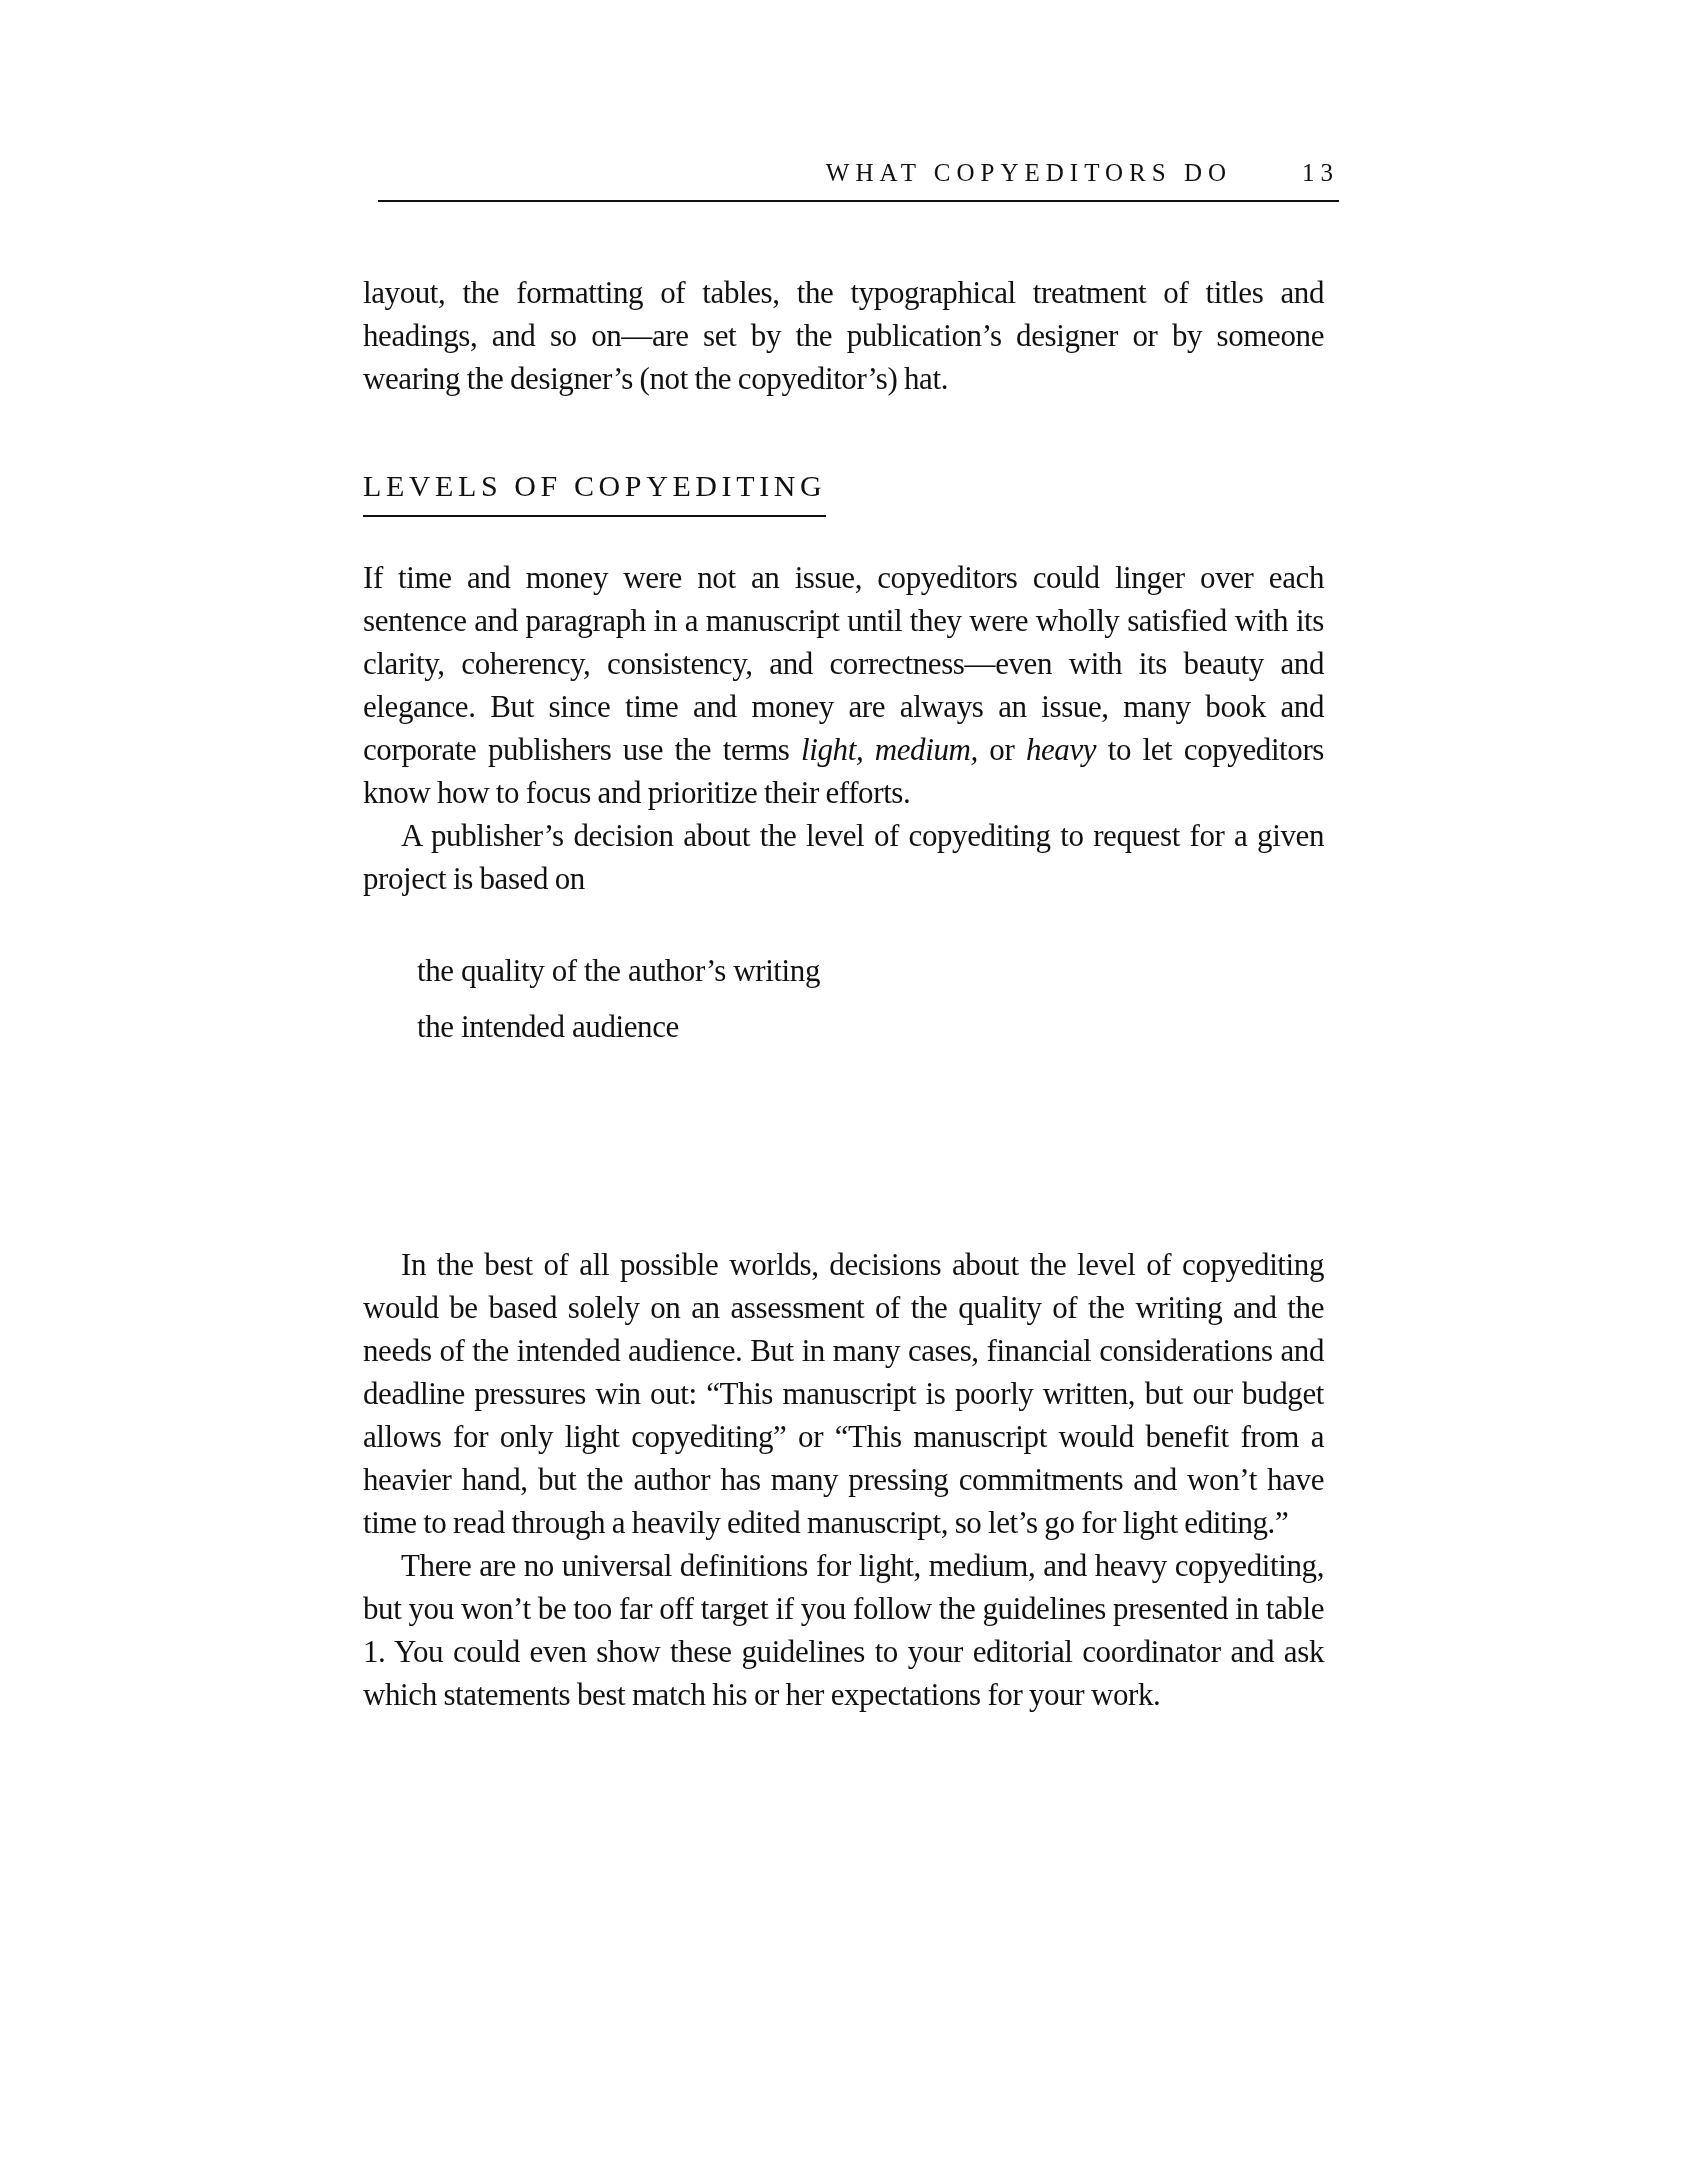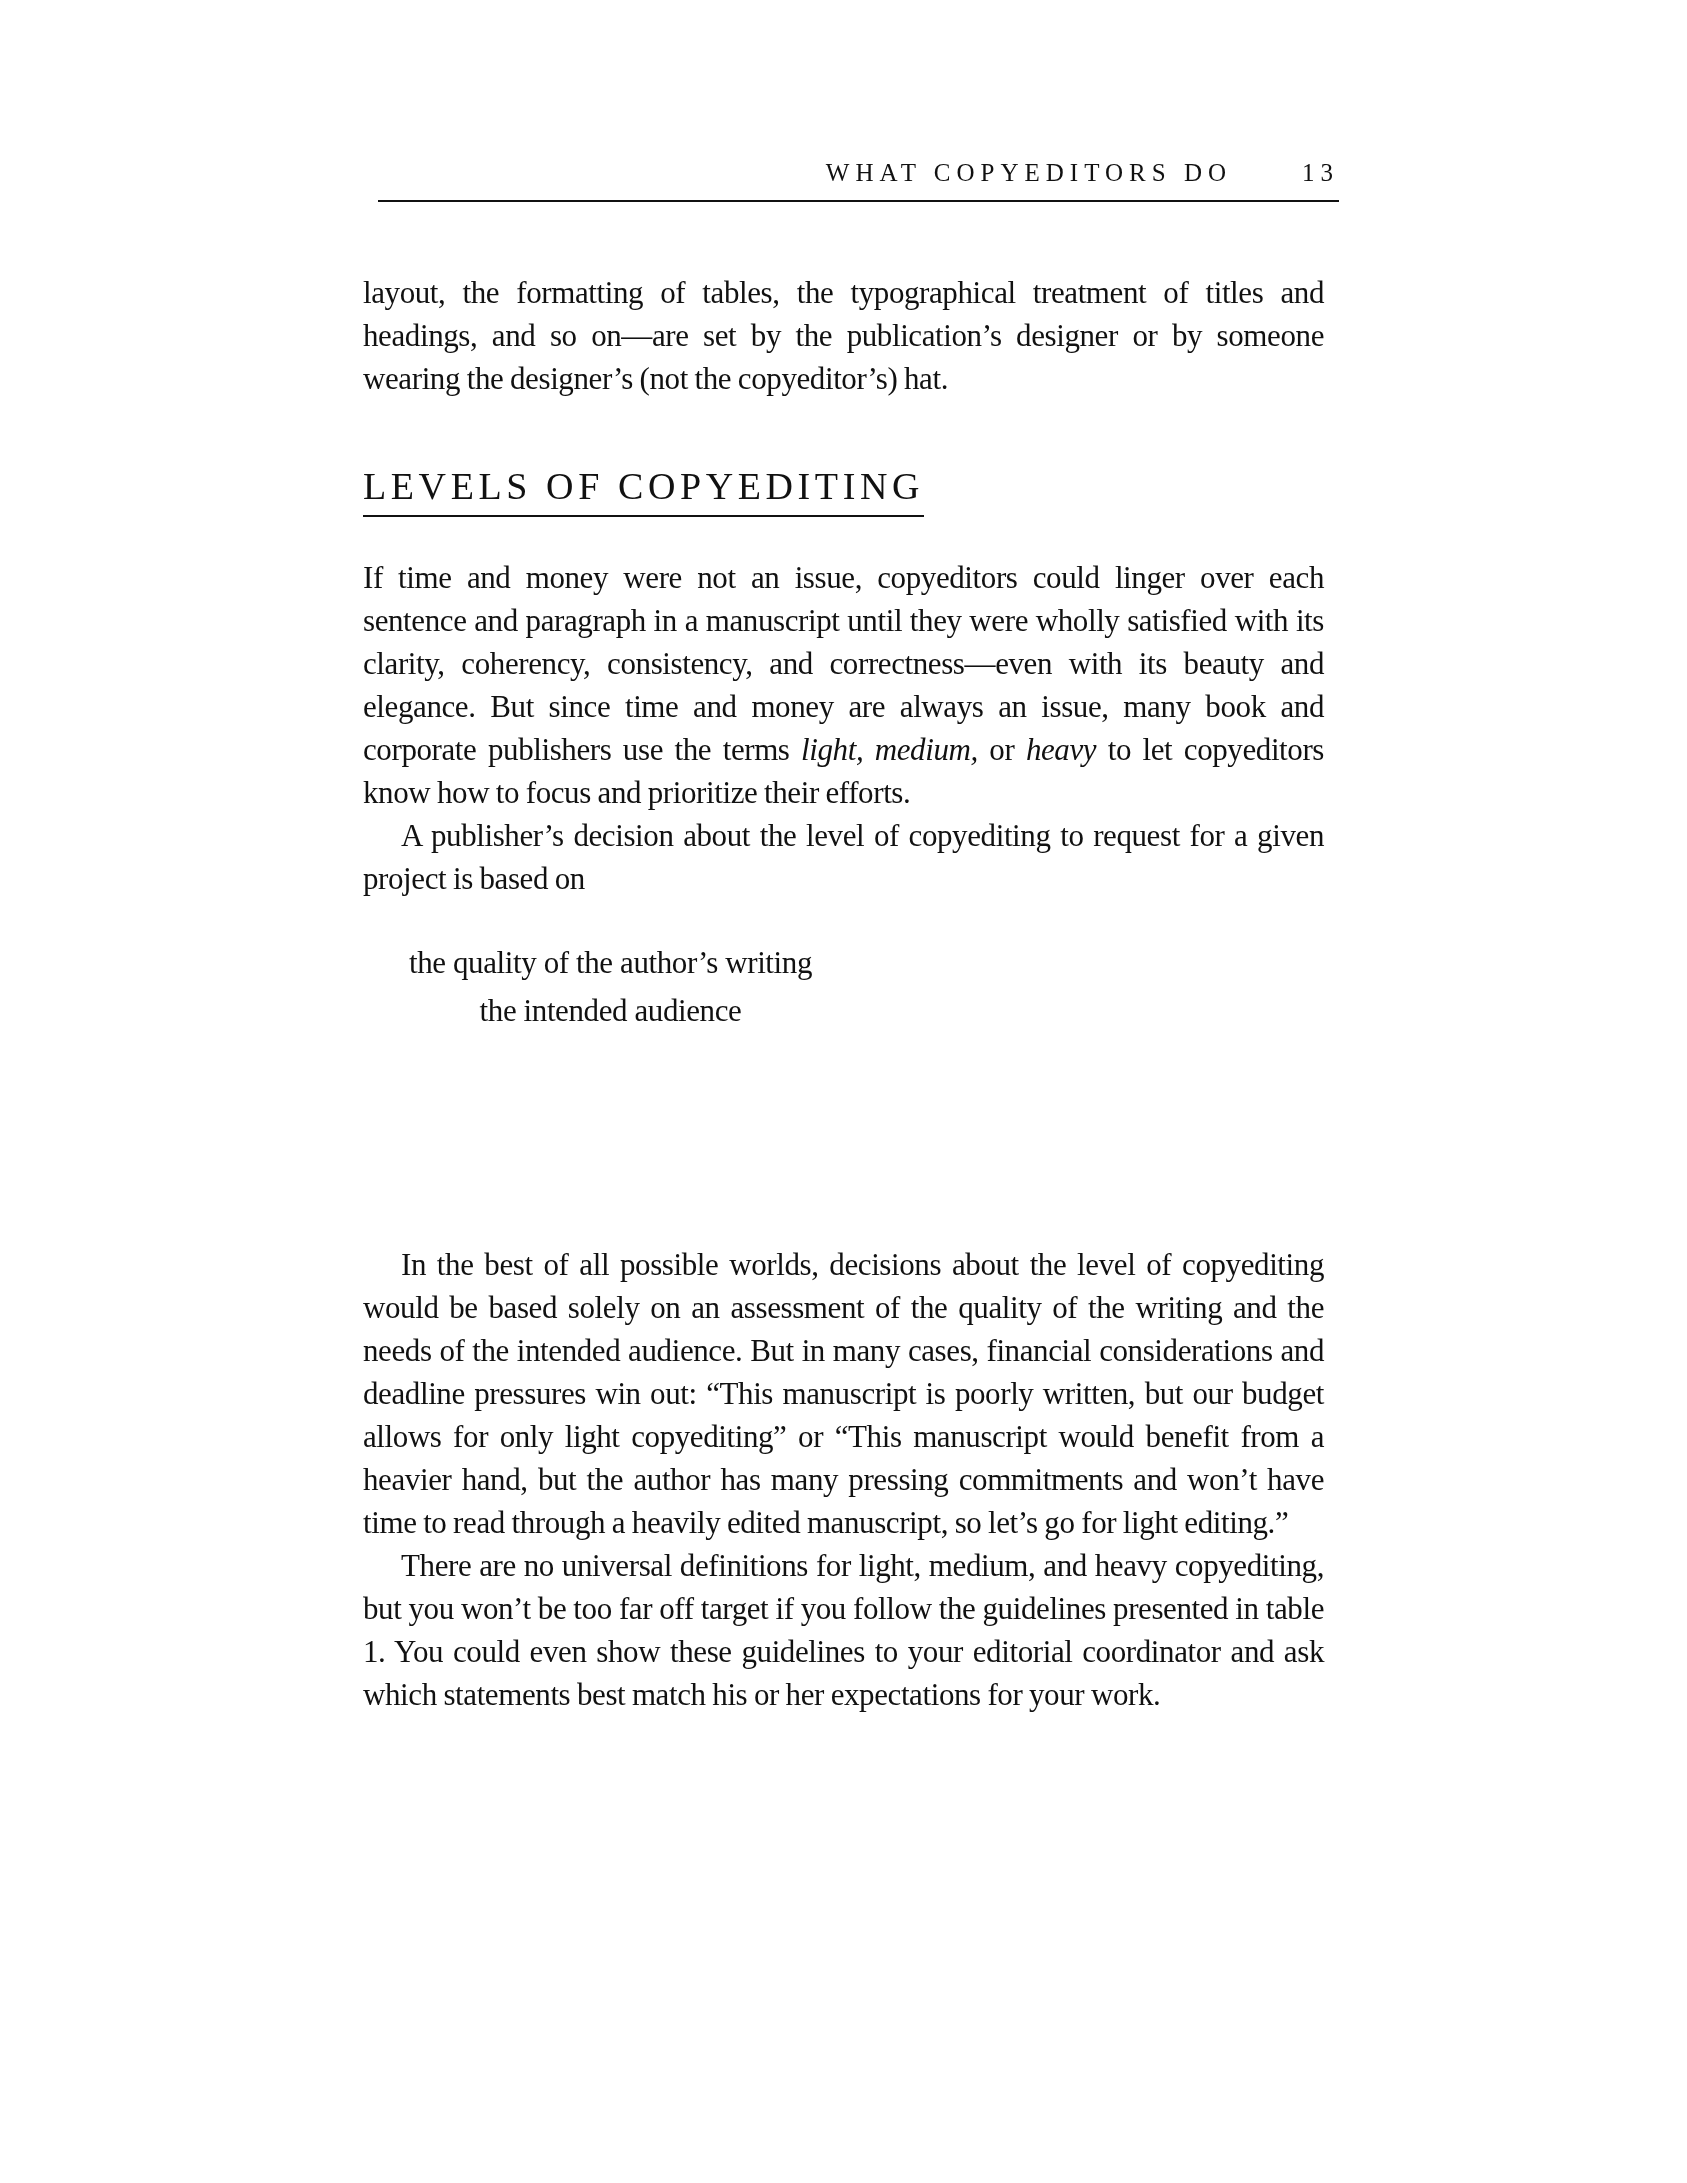--- a/index.html
+++ b/index.html
@@ -8,26 +8,26 @@
   .page { position: absolute; left: 363px; top: 0; width: 961px; }
   .running-head { position: absolute; top: 156px; left: 15px; width: 961px; height: 46px;
                   border-bottom: 2.6px solid #111; box-sizing: border-box; }
   .rh-title { position: absolute; right: 107px; top: 2.6px; font-size: 25px; letter-spacing: 6px; }
   .rh-folio { position: absolute; right: 0; top: 2.6px; font-size: 25px; letter-spacing: 6px; }
   .body-text { position: absolute; left: 0; width: 961px; font-size: 31px; line-height: 43px;
                text-align: justify; letter-spacing: -0.4px; word-spacing: -0.7px; }
   .body-text p { margin: 0; }
   .indent { text-indent: 38px; }
   .p1 { top: 271px; }
-  .section-head { position: absolute; top: 466px; left: 0; font-size: 38px; letter-spacing: 4.6px;
+  .section-head { position: absolute; top: 466px; left: 0; font-size: 30px; letter-spacing: 4.6px;
                   padding-bottom: 9.3px; border-bottom: 2.6px solid #111; line-height: 40px; }
   .p2 { top: 556px; }
   .list { position: absolute; top: 935px; left: 38px; font-size: 31px; line-height: 40px;
           list-style: none; margin: 0; padding: 0; letter-spacing: -0.4px; }
-  .list li { margin: 8px; padding: 0; white-space: nowrap; text-align: center; }
+  .list li { margin: 16px; padding: 0; white-space: nowrap; }
   .p3 { top: 1215px; margin-top: 28px; }
   em { font-style: italic; }
 </style>
 </head>
 <body>
 
 <div class="page">
 
   <div class="running-head">
     <span class="rh-title">WHAT COPYEDITORS DO</span>

